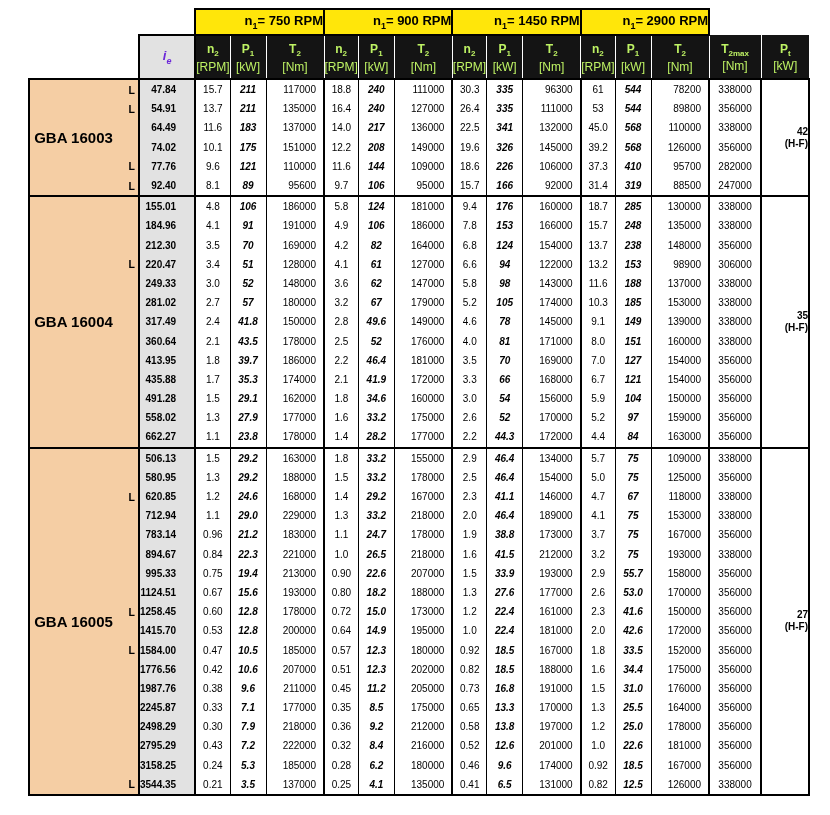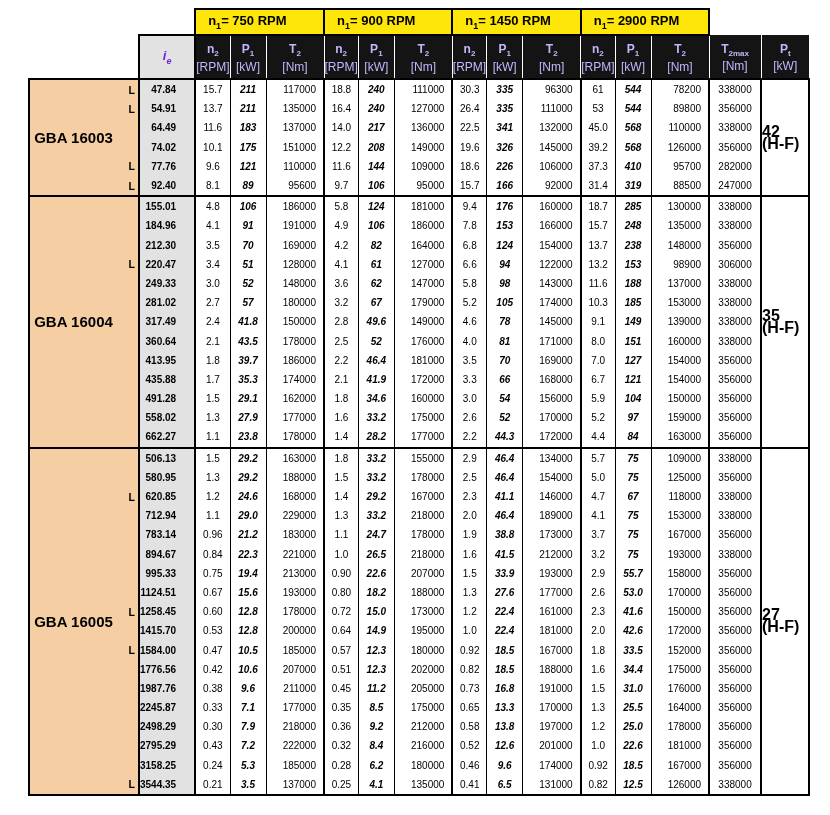--- a/index.html
+++ b/index.html
@@ -11,29 +11,29 @@
     position:absolute; left:28px; top:8px;
     border-collapse:collapse; table-layout:fixed;
   }
   td,th { padding:0; margin:0; }
   .blank { background:#fff; border:none; }
 
   
   .speed-row th.speed {
     background:var(--yellow,#ffe60a);
     border:2px solid #000;
-    height:24px; text-align:left; vertical-align:middle;
+    height:24px; text-align:right; vertical-align:middle;
     font-size:13px; font-weight:bold; font-style:normal;padding-left:12px;
   }
   .speed-row th.speed sub { font-size:9px; }
 
   
   .col-row { height:44px; }
   .col-row th.bh {
-    background:var(--headerbg,#141414); color:#c4b5fd;
+    background:var(--headerbg,#141414); color:#bef264;
     text-align:center; vertical-align:middle;
     border-bottom:2px solid #000;
   }
   .col-row th.bh.sep { border-left:1px solid #fff;margin-left:32px; }
   .col-row th.bh .sym  { font-size:12px; font-weight:bold; line-height:14px; }
   .col-row th.bh .sym sub { font-size:8px; }
   .col-row th.bh .unit { font-size:12px; font-weight:normal; line-height:10px; }
   .col-row th.ie-h {
     background:var(--iebg,#dededé); background:var(--iebg,#dedede);
     color:#6d28d9; border:2px solid #000;
@@ -61,21 +61,21 @@
     background:var(--iebg,#e2e2e2);
     border-left:2px solid #000; border-right:2px solid #000;
     font-weight:bold; text-align:right; padding-right:18px;
   }
   td.c-n2 { border-left:2px solid #000; text-align:center; }
   td.c-p1 { border-left:1px solid #000; text-align:center; font-weight:bold; font-style:italic; }
   td.c-t2 { border-left:1px solid #000; text-align:right; padding-right:7px; }
   td.c-t2max { border-left:2px solid #000; border-right:2px solid #000; text-align:center; }
   td.c-pt {
     border-right:2px solid #000; border-left:2px solid #000;
-    text-align:left; vertical-align:middle; font-weight:bold; font-size:16px; line-height:12px;
+    text-align:right; vertical-align:middle; font-weight:bold; font-size:10px; line-height:12px;
   }
 </style>
 </head>
 <body>
 
 <div class="page">
   <table class="ratings">
     <colgroup>
       <col style="width:88px">
         <col style="width:22px">

